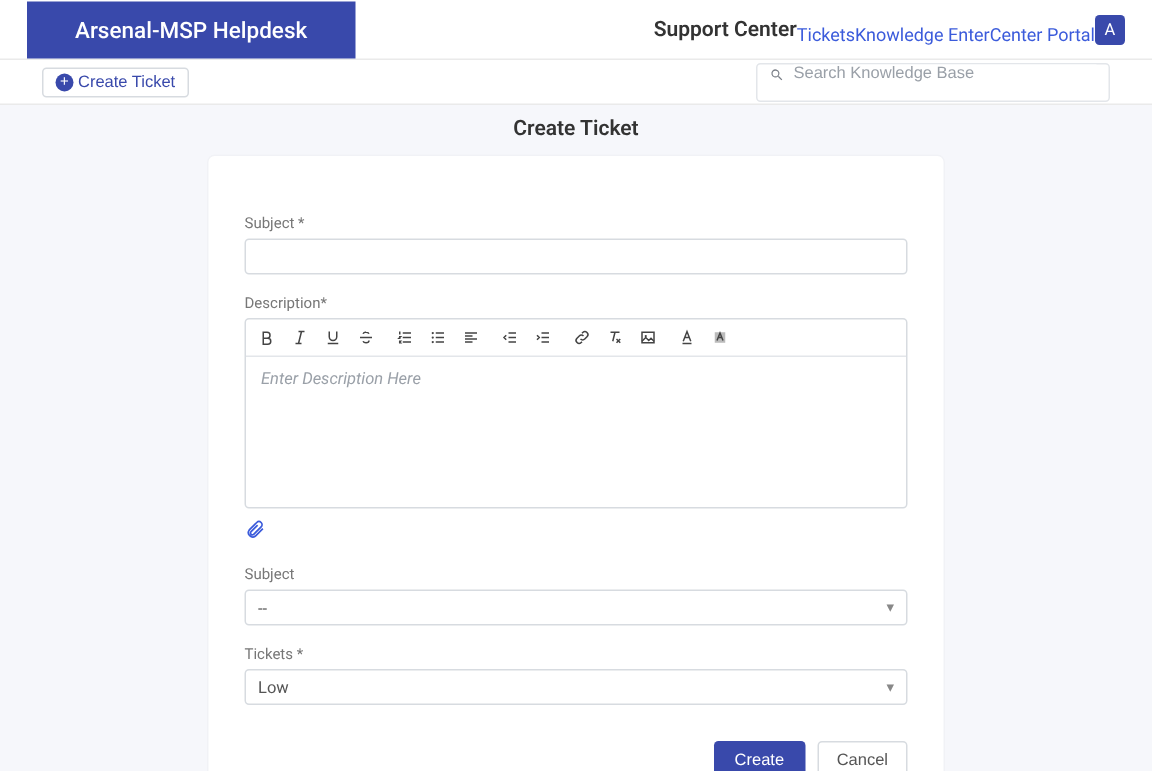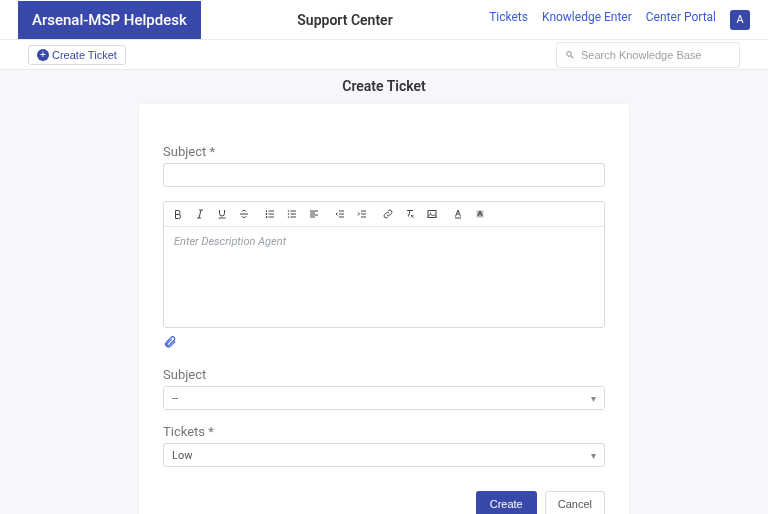--- a/index.html
+++ b/index.html
@@ -1,33 +1,33 @@
 <!DOCTYPE html>
 <html><head>
 <meta charset="utf-8">
 <style>
 * { box-sizing: border-box; margin: 0; padding: 0; }
 body { font-family: -apple-system, BlinkMacSystemFont, "Segoe UI", Roboto, Arial, sans-serif; background: #f6f7fb; color: #333; font-size: 12px; }
 .topbar { background: #fff; border-bottom: 1px solid #eaeaea; height: 40px; display: flex; align-items: center; padding: 0 18px; }
-.logo { background: #3949ab; color: #fff; font-size: 15px; padding: 10px 14px; margin-left: 0; font-weight: 500; }
-.center-title { flex: 1; text-align: center; font-size: 14px; font-weight: 600; color: #333; }
-.nav-links { display: flex; align-items: flex-start; gap: 14px; font-size: 12px; }
+.logo { background: #3949ab; color: #fff; font-size: 15px; padding: 10px 32px; margin-left: 0; font-weight: 500; }
+.center-title { flex: 1; text-align: right; font-size: 14px; font-weight: 600; color: #333; }
+.nav-links { display: flex; align-items: flex-end; gap: 0; font-size: 12px; }
 .nav-links a { color: #3b5bdb; text-decoration: none; cursor: pointer; }
 .avatar { background: #3949ab; color: #fff; width: 20px; height: 20px; display: inline-flex; align-items: center; justify-content: center; font-size: 11px; border-radius: 3px; }
 .secondbar { background: #fff; border-bottom: 1px solid #eaeaea; height: 30px; display: flex; align-items: center; padding: 0 28px; justify-content: space-between; }
 .btn-create-small { border: 1px solid #d7dbe0; border-radius: 3px; background: #fff; color: #3949ab; font-size: 11px; padding: 3px 8px; display: inline-flex; align-items: center; gap: 3px; cursor: pointer; }
 .btn-create-small .pluscircle { background: #3949ab; color: #fff; width: 12px; height: 12px; border-radius: 50%; display: inline-flex; align-items: center; justify-content: center; font-size: 10px; line-height: 1; }
-.searchbox { border: 1px solid #e3e6ea; border-radius: 3px; background: #fff; display: flex; align-items: center; width: 184px; height: 22px; padding: 12px 8px; gap: 6px; }
+.searchbox { border: 1px solid #e3e6ea; border-radius: 3px; background: #fff; display: flex; align-items: flex-end; width: 236px; height: 22px; padding: 12px 8px; gap: 6px; }
 .searchbox svg { width: 10px; height: 10px; fill: #7a7f87; }
 .searchbox input { border: none; outline: none; flex: 1; font-size: 11px; color: #333; }
 .searchbox input::placeholder { color: #9aa0a8; }
 .page-title { text-align: center; font-size: 14px; font-weight: 600; margin: 8px 0 10px; color: #333; }
 .card { background: #fff; width: 490px; margin: 0 auto 30px; border-radius: 4px; padding: 40px 24px 24px; box-shadow: 0 0 0 1px rgba(0,0,0,0.02); }
 .field { margin-bottom: 14px; }
-.field-label { font-size: 13px; color: #777; margin-bottom: 4px; display: block; }
+.field-label { font-size: 10px; color: #777; margin-bottom: 4px; display: block; }
 .text-input, .select-input { width: 100%; border: 1px solid #d7dbe0; border-radius: 3px; height: 24px; padding: 0 8px; font-size: 11px; background: #fff; }
 .select-input { display: flex; align-items: center; justify-content: space-between; cursor: pointer; color: #555; }
 .select-input .chev { color: #888; font-size: 10px; }
 .editor { border: 1px solid #d7dbe0; border-radius: 3px; }
 .toolbar { border-bottom: 1px solid #e3e6ea; padding: 4px 6px; display: flex; gap: 10px; align-items: center; flex-wrap: wrap; }
 .toolbar .grp { display: flex; gap: 6px; align-items: center; }
 .toolbar button { background: none; border: none; cursor: pointer; padding: 2px; width: 16px; height: 16px; display: inline-flex; align-items: center; justify-content: center; color: #444; }
 .toolbar svg { width: 12px; height: 12px; fill: #444; }
 .editor .area { min-height: 100px; padding: 8px 10px; font-size: 11px; color: #9aa0a8; font-style: italic; }
 .attach-row { margin-top: 6px; }
@@ -66,20 +66,21 @@
 <div class="page-title">Create Ticket</div>
 
 <div class="card">
 
   <div class="field">
     <label class="field-label">Subject *</label>
     <input class="text-input" type="text" value="" style="">
   </div>
 
   <div class="field">
+    <label class="field-label">Description*</label>
     <div class="editor">
       <div class="toolbar">
         <div class="grp">
           <button>
               <svg viewBox="0 0 24 24">
                 <path d="M7 5h5a4 4 0 010 8H7zM7 13h6a4 4 0 010 8H7z" stroke="#444" stroke-width="2" fill="none"></path>
               </svg>
             </button>
           <button>
               <svg viewBox="0 0 24 24">
@@ -156,21 +157,21 @@
               </svg>
             </button>
           <button>
               <svg viewBox="0 0 24 24">
                 <rect x="5" y="5" width="14" height="14" fill="#bbb"></rect>
                 <path d="M8 16L12 6l4 10M9.5 12h5" stroke="#444" stroke-width="2" fill="none"></path>
               </svg>
             </button>
         </div>
       </div>
-      <div class="area" contenteditable="true" style="">Enter Description Agent</div>
+      <div class="area" contenteditable="true" style="">Enter Description Here</div>
     </div>
     <div class="attach-row">
       <span style="cursor:pointer;display:inline-block">
         <svg viewBox="0 0 24 24">
             <path d="M21 11l-8.5 8.5a5 5 0 01-7-7L14 4a3.5 3.5 0 015 5l-8.5 8.5a2 2 0 01-3-3L15 7" stroke-width="2"></path>
           </svg>
       </span>
     </div>
   </div>
 

